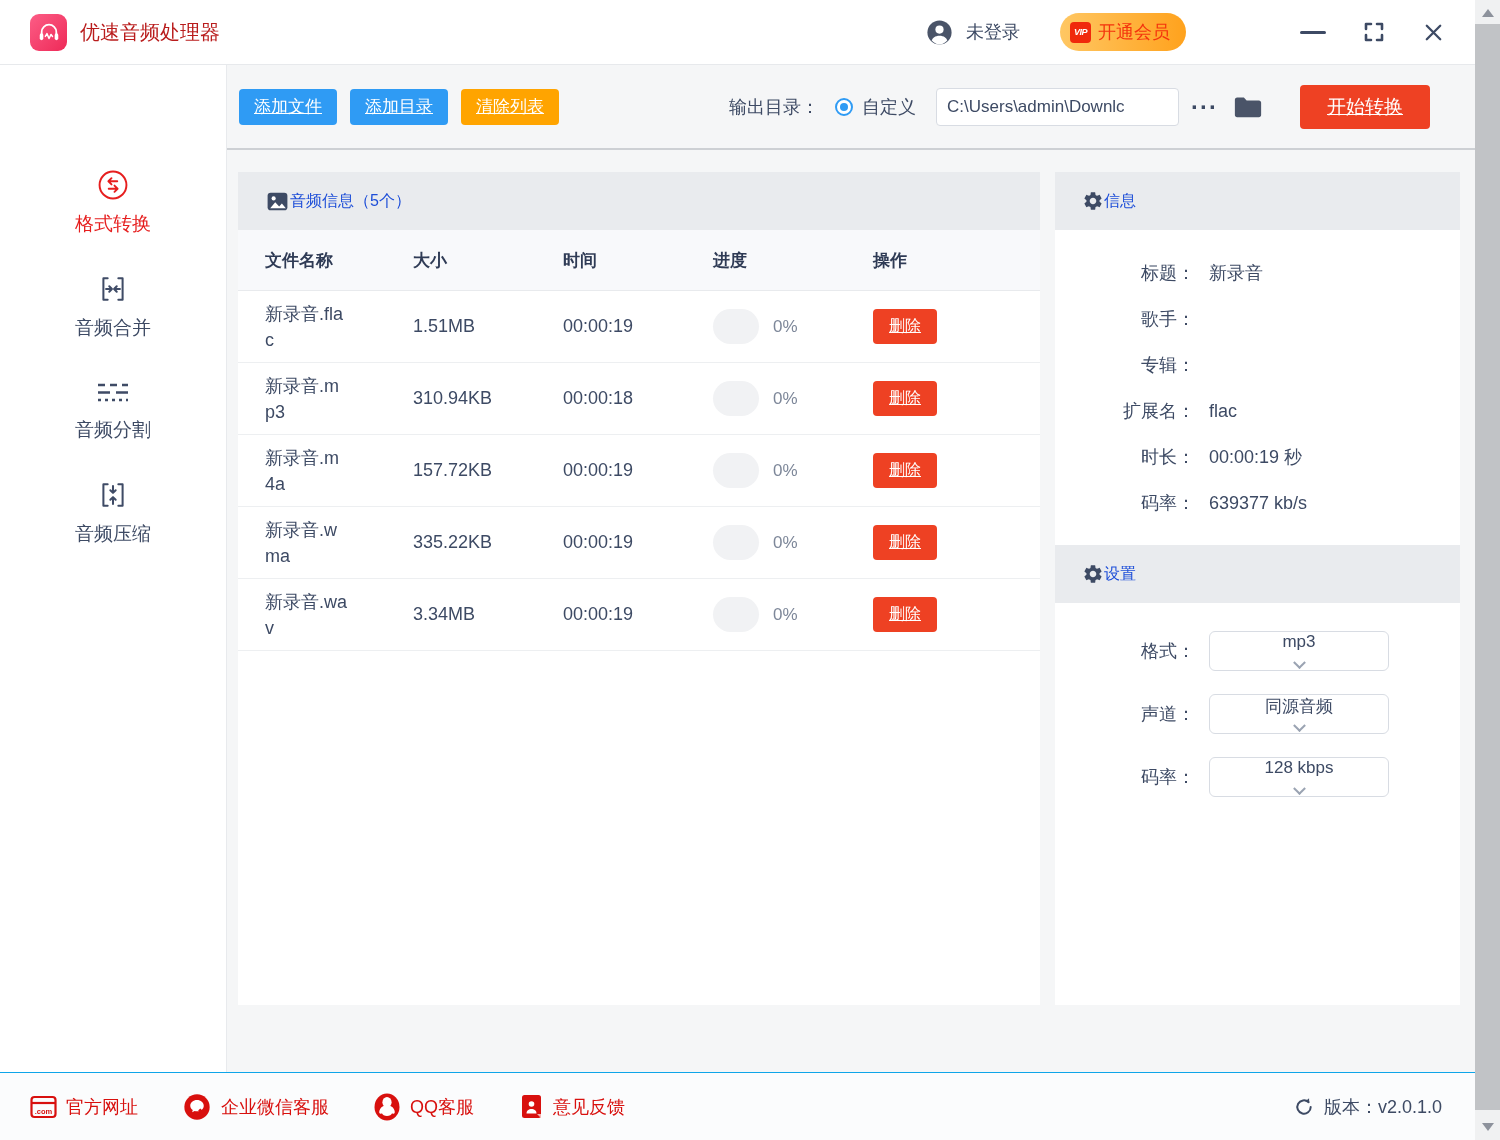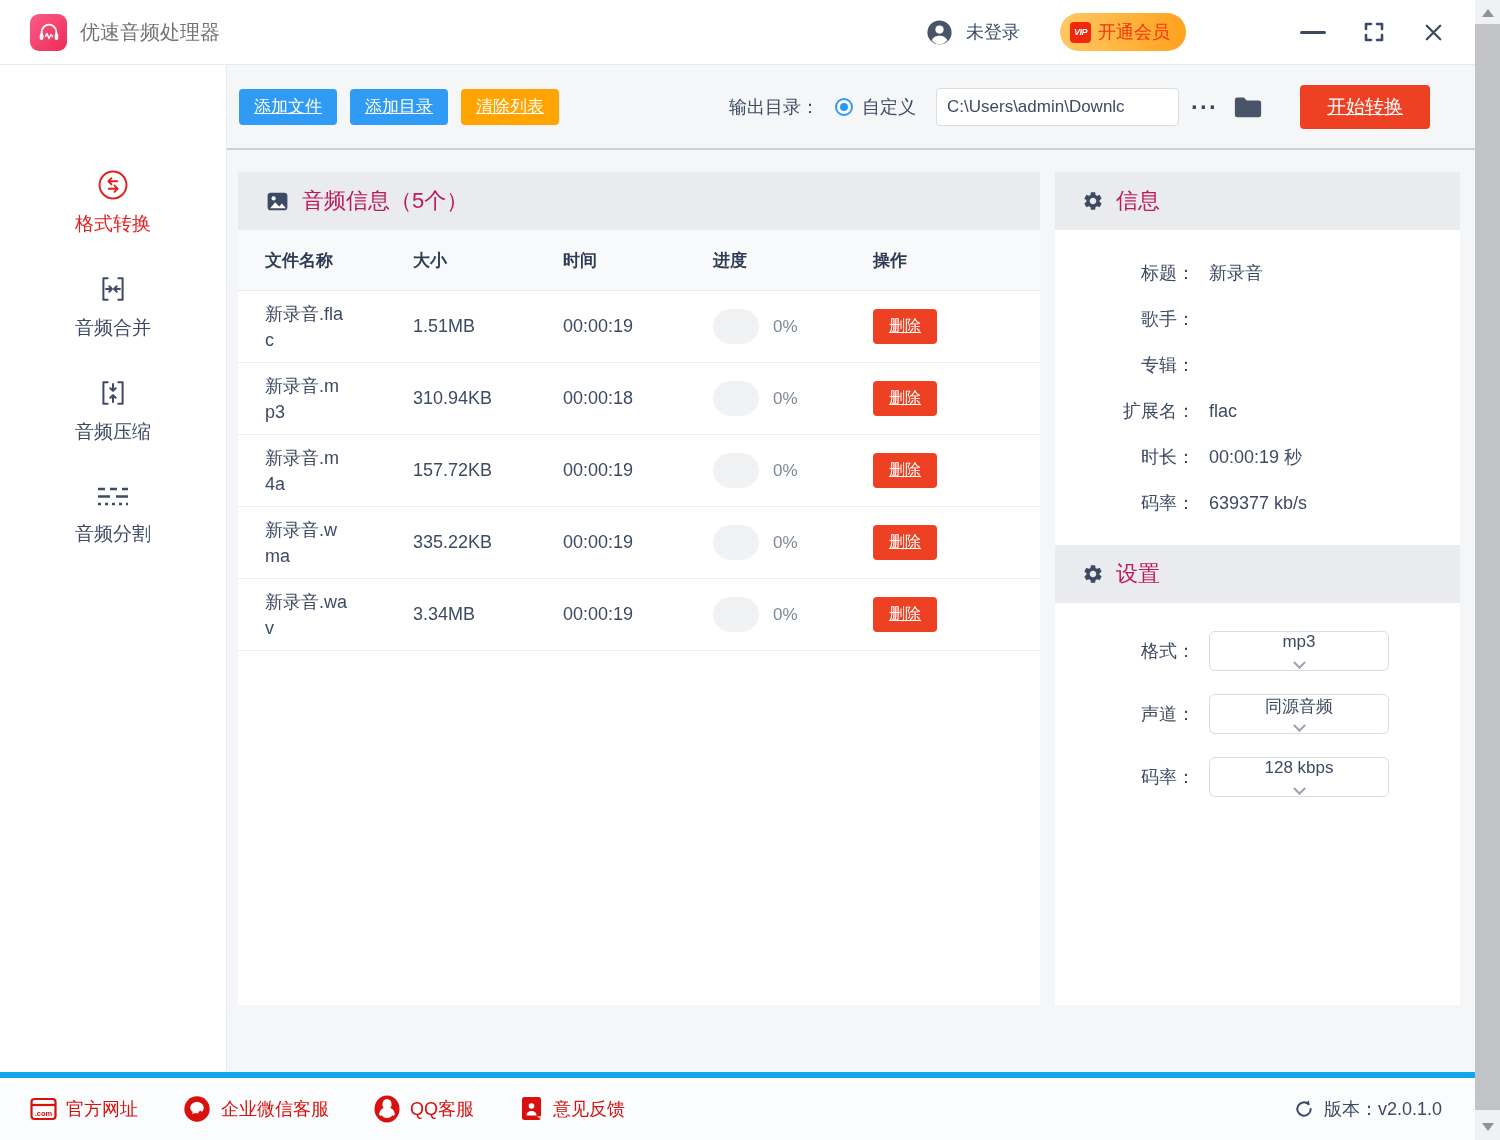--- a/index.html
+++ b/index.html
@@ -10,21 +10,21 @@
   }
   
   .titlebar{
     position:absolute; top:0; left:0; width:1500px; height:65px;
     background:#ffffff; border-bottom:1px solid #e7e9ec;
     display:flex; align-items:center; padding:0 55px 0 30px; z-index:5;
   }
   .logo{ width:37px; height:37px; border-radius:9px;
     background:linear-gradient(135deg,#fc5d86 0%,#ee2a58 100%);
     display:flex; align-items:center; justify-content:center; margin-right:13px; }
-  .app-title{ font-size:20px; color:#737373; }
+  .app-title{ font-size:20px; color:#b91c1c; }
   .tb-spacer{ flex:1; }
   .login-wrap{ display:flex; align-items:center; margin-right:40px; cursor:pointer;}
   .login-text{ font-size:18px; margin-left:12px; }
   .vip-btn{ height:38px; border-radius:19px; display:flex; align-items:center;
     padding:0 16px 0 10px; background:linear-gradient(90deg,#ffc763,#ffa21d);
     margin-right:48px; cursor:pointer; }
   .vip-ico{ width:21px; height:21px; border-radius:4px; background:#f0280c;
     color:#ffffff; font-size:9px; font-weight:bold; font-style:italic;
     display:flex; align-items:center; justify-content:center; margin-right:7px; letter-spacing:-0.5px;}
   .vip-label{ font-size:18px; color:#f4330d; }
@@ -69,21 +69,21 @@
     letter-spacing:1px; cursor:pointer; line-height:20px;}
   .folder-wrap{ cursor:pointer; display:flex; align-items:center;}
   .btn-start{ height:44px; background:#ee4123; font-size:19px; padding:0 27px;
     margin-left:37px; border-radius:4px;}
   
   .main{ position:absolute; top:150px; left:227px; width:1273px; height:922px; }
   .panel{ position:absolute; background:#ffffff; top:22px; height:833px; }
   .file-panel{ left:11px; width:802px; }
   .right-panel{ left:828px; width:405px; }
   .panel-head{ height:58px; background:#e9ebee; display:flex; align-items:center; padding:0 27px; }
-  .panel-head .ph-label{ font-size:22px; margin-left:12px; color:#be185d;}
+  .panel-head .ph-label{ font-size:16px; color:#1d4ed8;}
   
   .t-head{ height:61px; background:#f8f9fb; border-bottom:1px solid #e8eaed;
     display:flex; align-items:center; padding-left:27px; font-weight:bold; font-size:17px; color:#2f3b55;}
   .col-name{ width:148px; } .col-size{ width:150px; } .col-time{ width:150px; }
   .col-prog{ width:160px; } .col-act{ flex:1; }
   .t-row{ height:72px; border-bottom:1px solid #edeff1; display:flex; align-items:center;
     padding-left:27px; font-size:18px; background:#ffffff; cursor:pointer;}
   .name-text{ display:block; width:82px; word-break:break-all; line-height:26px; }
   .prog-wrap{ display:flex; align-items:center; }
   .prog-pill{ width:46px; height:35px; border-radius:18px; background:#f1f2f4; }
@@ -98,21 +98,21 @@
   .set-row{ display:flex; align-items:center; margin-bottom:23px; font-size:18px; }
   .select{ width:180px; height:40px; border:1px solid #d8dce3; border-radius:6px;
     background:#ffffff; margin-left:14px; display:flex; align-items:center;
     padding:0 15px; font-size:17px; cursor:pointer;flex-direction:column; }
   .select .sel-value{ flex:1; }
   .chev{ width:9px; height:9px; border-right:2px solid #9aa3b2; border-bottom:2px solid #9aa3b2;
     transform:rotate(45deg) translate(-2px,-2px); }
   
   .footer{
     position:absolute; left:0; top:1072px; width:1500px; height:68px;
-    background:#fbfcfd; border-top:6px solid #0ea5e9;
+    background:#fbfcfd; border-top:1px solid #0ea5e9;
     display:flex; align-items:center; padding:0 58px 0 30px; z-index:5;
   }
   .f-link{ display:flex; align-items:center; margin-right:44px; cursor:pointer; color:#d8100e;}
   .f-link .f-label{ font-size:18px; margin-left:9px; }
   .f-version{ margin-left:auto; display:flex; align-items:center; color:#3d4a64; }
   .f-version .v-label{ font-size:18px; margin-left:9px; }
   
   .scrollbar{ position:absolute; right:0; top:0; width:25px; height:1140px;
     background:#f0f1f2; z-index:50; }
   .sb-thumb{ position:absolute; top:24px; left:0; width:25px; height:1086px; background:#c1c3c6; cursor:pointer;}
@@ -188,35 +188,35 @@
   <div class="side-item">
     <svg width="32" height="32" viewBox="0 0 30 30">
       <path d="M10 5H6v20h4 M20 5h4v20h-4" fill="none" stroke="#3f4b66" stroke-width="1.9" stroke-linecap="round" stroke-linejoin="round"></path>
       <path d="M8.5 15h5 M11.5 12.5l2.5 2.5-2.5 2.5" fill="none" stroke="#3f4b66" stroke-width="1.9" stroke-linecap="round" stroke-linejoin="round"></path>
       <path d="M21.5 15h-5 M18.5 12.5L16 15l2.5 2.5" fill="none" stroke="#3f4b66" stroke-width="1.9" stroke-linecap="round" stroke-linejoin="round"></path>
     </svg>
     <span class="s-label">音频合并</span>
   </div>
 
   <div class="side-item">
+    <svg width="36" height="30" viewBox="0 0 36 30">
+      <line x1="3" y1="8" x2="33" y2="8" stroke="#3f4b66" stroke-width="2.6" stroke-dasharray="7 5"></line>
+      <line x1="3" y1="15.5" x2="33" y2="15.5" stroke="#3f4b66" stroke-width="2.6" stroke-dasharray="12 6"></line>
+      <line x1="3" y1="23" x2="33" y2="23" stroke="#3f4b66" stroke-width="2.6" stroke-dasharray="3 4"></line>
+    </svg>
+    <span class="s-label">音频分割</span>
+  </div>
+
+  <div class="side-item">
     <svg width="32" height="32" viewBox="0 0 30 30">
       <path d="M10 5H6v20h4 M20 5h4v20h-4" fill="none" stroke="#3f4b66" stroke-width="1.9" stroke-linecap="round" stroke-linejoin="round"></path>
       <path d="M15 6.5v6 M12.5 10.5l2.5 2.5 2.5-2.5" fill="none" stroke="#3f4b66" stroke-width="1.9" stroke-linecap="round" stroke-linejoin="round"></path>
       <path d="M15 23.5v-6 M12.5 19.5l2.5-2.5 2.5 2.5" fill="none" stroke="#3f4b66" stroke-width="1.9" stroke-linecap="round" stroke-linejoin="round"></path>
     </svg>
     <span class="s-label">音频压缩</span>
-  </div>
-
-  <div class="side-item">
-    <svg width="36" height="30" viewBox="0 0 36 30">
-      <line x1="3" y1="8" x2="33" y2="8" stroke="#3f4b66" stroke-width="2.6" stroke-dasharray="7 5"></line>
-      <line x1="3" y1="15.5" x2="33" y2="15.5" stroke="#3f4b66" stroke-width="2.6" stroke-dasharray="12 6"></line>
-      <line x1="3" y1="23" x2="33" y2="23" stroke="#3f4b66" stroke-width="2.6" stroke-dasharray="3 4"></line>
-    </svg>
-    <span class="s-label">音频分割</span>
   </div>
 </div>
 
 <div class="toolbar">
   <button class="btn btn-blue">添加文件</button>
   <button class="btn btn-blue">添加目录</button>
   <button class="btn btn-orange">清除列表</button>
 
   <div class="out-group">
     <span class="out-label">输出目录：</span>

